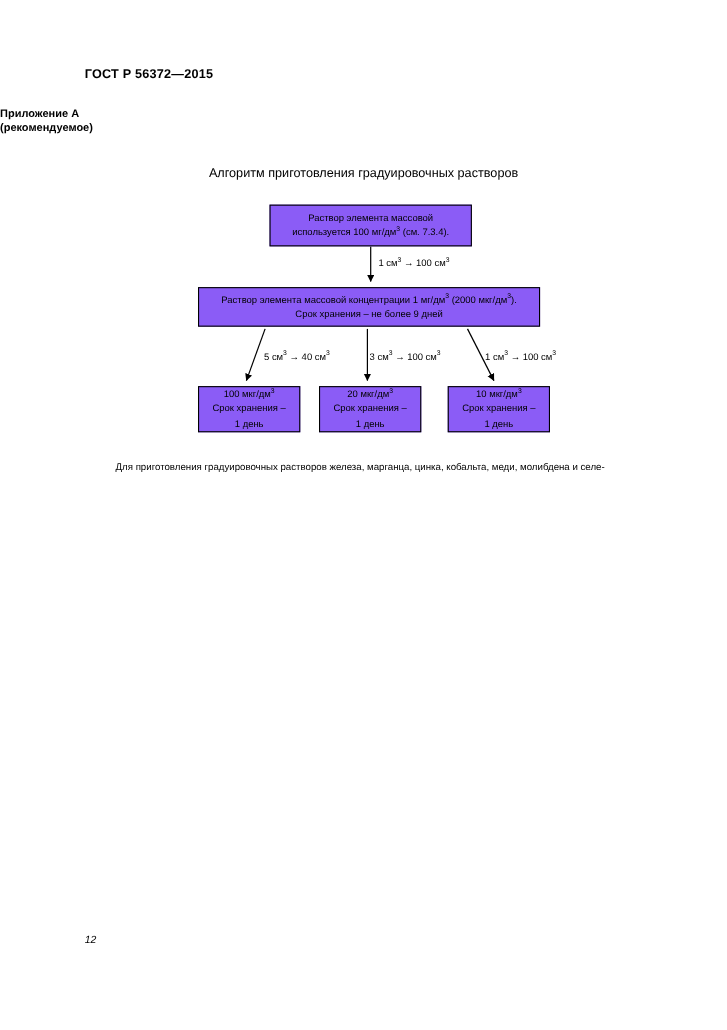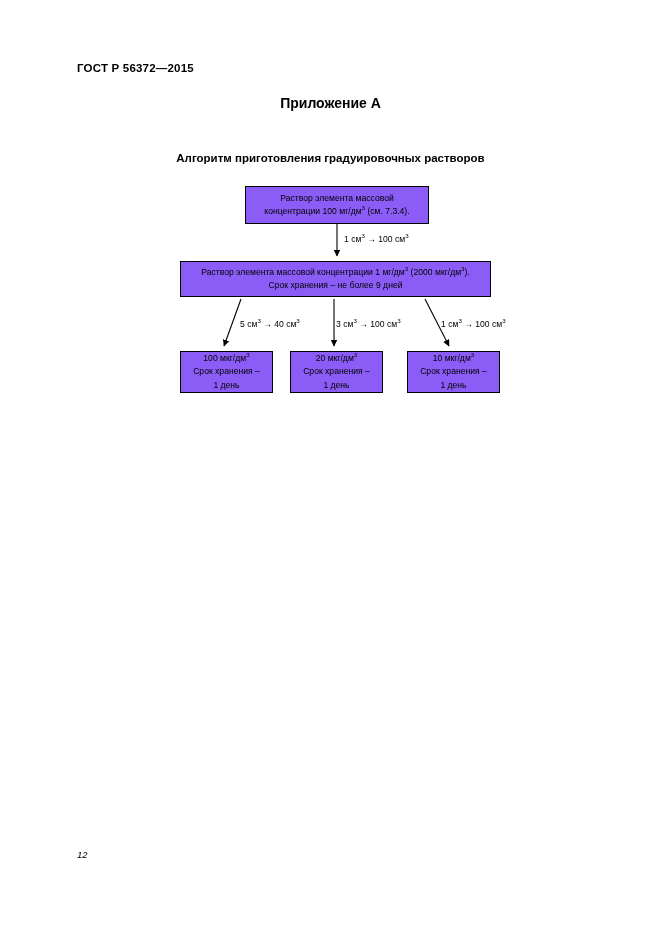--- a/index.html
+++ b/index.html
@@ -29,36 +29,35 @@
     letter-spacing: 0.2px;
     white-space: nowrap;
   }
 
   
   .annex-caption {
     position: absolute;
     left: 0;
     top: 97px;
     width: 661px;
-    text-align: center;
-    font-size: 14px;
+    font-size: 10px;
     font-weight: bold;
     line-height: 13px;
   }
   .annex-caption div { white-space: nowrap; }
 
   
   .figure-title {
     position: absolute;
     left: 0;
     top: 152px;
     width: 661px;
     text-align: center;
     font-size: 11.5px;
-    font-weight: bold;
+    font-weight: normal;
     white-space: nowrap;
   }
   .fc-svg { position: absolute; left: 0; top: 0; }
 
   .node {
     position: absolute;
     box-sizing: border-box;
     border: 1px solid #000000;
     background: #8b5cf6;
     display: flex;
@@ -118,20 +117,21 @@
 </style>
 </head>
 <body>
 
 <div class="page">
 
   <div class="doc-header">ГОСТ Р 56372—2015</div>
 
   <div class="annex-caption">
     <div>Приложение А</div>
+    <div>(рекомендуемое)</div>
   </div>
 
   <div class="figure-title">Алгоритм приготовления градуировочных растворов</div>
 
   <svg class="fc-svg" width="661" height="936">
     <defs>
       <marker id="arrowhead" markerWidth="7" markerHeight="7" refX="5.6" refY="3" orient="auto">
         <path d="M0,0 L6,3 L0,6 z" fill="#000000"></path>
       </marker>
     </defs>
@@ -140,21 +140,21 @@
 
     <line x1="241" y1="299" x2="224" y2="346" stroke="#000000" stroke-width="1.1" marker-end="url(#arrowhead)"></line>
 
     <line x1="334" y1="299" x2="334" y2="346" stroke="#000000" stroke-width="1.1" marker-end="url(#arrowhead)"></line>
 
     <line x1="425" y1="299" x2="449" y2="346" stroke="#000000" stroke-width="1.1" marker-end="url(#arrowhead)"></line>
   </svg>
 
   <div class="node" id="node-stock">
     <span class="ln">Раствор элемента массовой</span>
-    <span class="ln"><span>концентрации 100 мг/дм</span><sup>3</sup><span> (см. 7.3.4).</span></span>
+    <span class="ln"><span>используется 100 мг/дм</span><sup>3</sup><span> (см. 7.3.4).</span></span>
   </div>
 
   <div class="node" id="node-inter">
     <span class="ln"><span>Раствор элемента массовой концентрации 1 мг/дм</span><sup>3</sup><span> (2000 мкг/дм</span><sup>3</sup><span>).</span></span>
     <span class="ln">Срок хранения – не более 9 дней</span>
   </div>
 
   <div class="node" id="node-w1">
     <span class="ln"><span>100 мкг/дм</span><sup>3</sup></span>
     <span class="ln">Срок хранения –</span>
@@ -191,17 +191,18 @@
     <span>100 см</span><sup>3</sup>
   </div>
 
   <div class="edge-label" id="lbl-b3">
     <span>1 см</span><sup>3</sup>
     <span>→</span>
     <span>100 см</span><sup>3</sup>
   </div>
 
   <div class="body-note">
+    <div class="p1">Для приготовления градуировочных растворов железа, марганца, цинка, кобальта, меди, молибдена и селе-</div>
   </div>
 
   <div class="folio">12</div>
 
 </div>
 
 </body></html>

